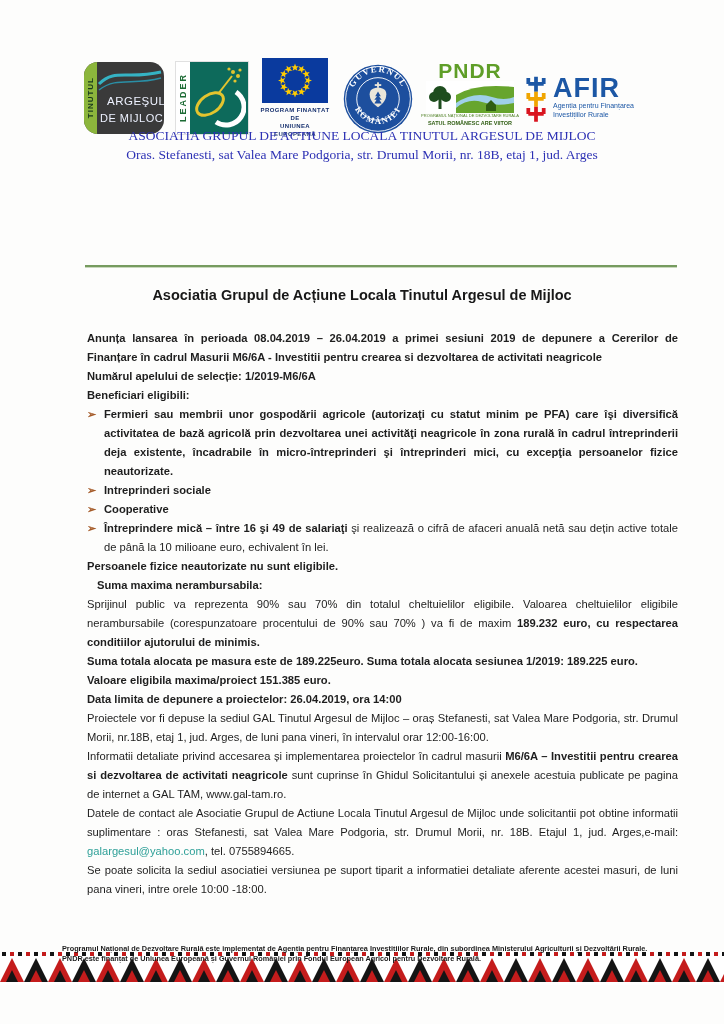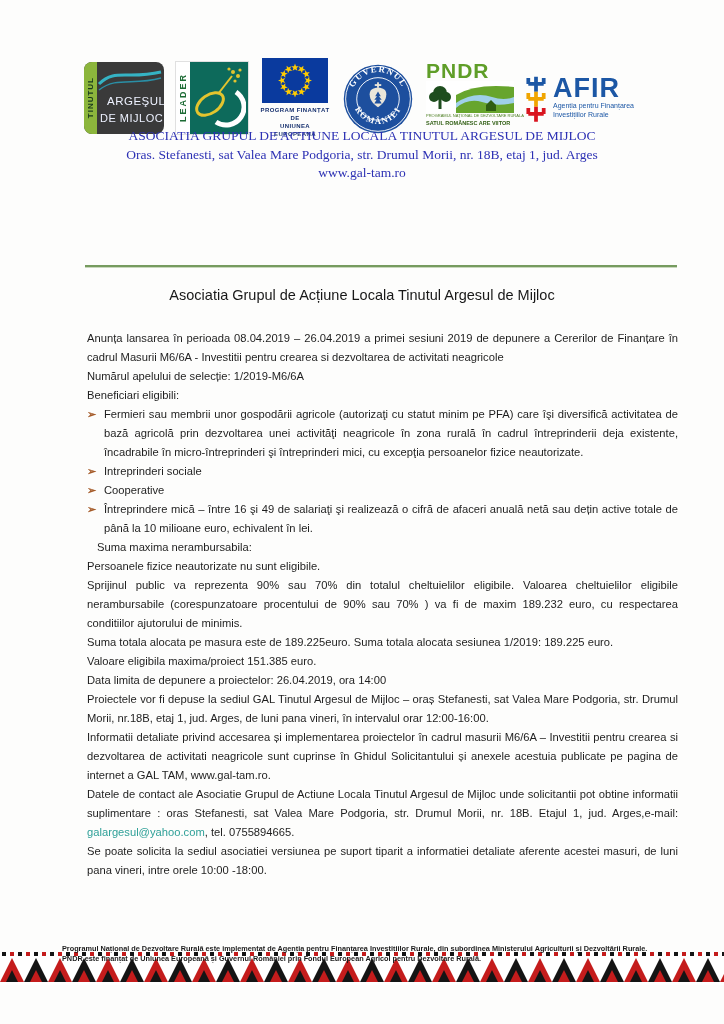--- a/index.html
+++ b/index.html
@@ -2,63 +2,63 @@
 <html><head>
 <meta charset="utf-8">
 <style>
   html,body{margin:0;padding:0;}
   .page{position:relative;width:724px;height:1024px;background:#fdfdfc;overflow:hidden;
         font-family:"Liberation Sans",sans-serif;color:#1e1e1e;}
 
   
   .logos{position:absolute;top:58px;left:84px;display:flex;align-items:center;gap:11px;}
 
-  .logo-tam{width:80px;height:72px;background:#3a3a3a;border-radius:8px;position:relative;overflow:hidden;flex:none;}
+  .logo-tam{width:80px;height:72px;background:#3a3a3a;border-radius:14px;position:relative;overflow:hidden;flex:none;}
   .tam-strip{position:absolute;left:0;top:0;bottom:0;width:13px;background:#8cb63c;display:flex;align-items:center;justify-content:center;}
   .tam-vertical{writing-mode:vertical-rl;transform:rotate(180deg);font-size:8px;font-weight:bold;color:#17381c;letter-spacing:1px;}
   .tam-waves{position:absolute;left:13px;top:2px;}
   .tam-line1{position:absolute;left:23px;top:33px;color:#eef2ff;font-size:11.5px;letter-spacing:.5px;}
   .tam-line2{position:absolute;left:16px;top:50px;color:#eef2ff;font-size:11px;letter-spacing:.5px;}
 
   .logo-leader{width:72px;height:72px;background:#fff;border:1px solid #e0e0e0;position:relative;display:flex;flex:none;}
   .leader-strip{width:14px;display:flex;align-items:center;justify-content:center;background:#fff;}
   .leader-vertical{writing-mode:vertical-rl;transform:rotate(180deg);font-size:9px;font-weight:bold;color:#1c6b34;letter-spacing:2px;}
   .leader-main{flex:1;background:#0d6a5b;position:relative;}
 
   .logo-eu{display:flex;flex-direction:column;align-items:center;width:70px;flex:none;}
   .eu-caption{font-size:6px;font-weight:bold;color:#16306e;line-height:8px;text-align:center;margin-top:3px;letter-spacing:.4px;}
 
   .logo-guv{width:74px;height:74px;flex:none;}
 
-  .logo-pndr{width:88px;height:76px;display:flex;flex-direction:column;align-items:flex-start;flex:none;}
+  .logo-pndr{width:88px;height:76px;display:flex;flex-direction:column;align-items:center;flex:none;}
   .pndr-name{font-size:21px;font-weight:bold;color:#5f9e28;line-height:21px;letter-spacing:1px;}
   .pndr-sub1{font-size:4px;color:#4a7d1f;line-height:6px;white-space:nowrap;}
   .pndr-sub2{font-size:5.5px;font-weight:bold;color:#2f5d12;line-height:8px;white-space:nowrap;}
 
   .logo-afir{display:flex;align-items:flex-start;gap:6px;flex:none;}
   .afir-icons{display:flex;flex-direction:column;margin-top:2px;}
   .afir-icons svg{display:block;margin:-1px 0;}
   .afir-name{font-size:27px;font-weight:bold;color:#1c57a5;line-height:26px;letter-spacing:1px;}
   .afir-sub{font-size:7px;color:#1c57a5;line-height:9px;}
 
   
   .header-block{position:absolute;top:127px;left:0;width:724px;text-align:center;
                 font-family:"Liberation Serif",serif;color:#2d31b4;font-size:13.5px;line-height:18.5px;}
   .link{color:#2fa098;cursor:pointer;}
 
   .rule{position:absolute;top:265px;left:85px;width:592px;height:2px;background:#769b5f;border-bottom:1px solid #c9d8bd;}
 
   .doc-title{position:absolute;top:287px;left:0;width:724px;text-align:center;
-             font-size:14.5px;font-weight:normal;color:#181818;}
+             font-size:14.5px;font-weight:bold;color:#181818;}
 
   
   .body-block{position:absolute;top:329px;left:87px;width:591px;font-size:11.2px;line-height:19px;
               text-align:justify;color:#1e1e1e;}
   .body-block p{margin:0;}
-  .b{font-weight:normal;}
+  .b{font-weight:bold;}
   .bullets{margin:0;padding:0;list-style:none;}
   .bullets li{position:relative;padding-left:17px;}
   .arrow{position:absolute;left:0;top:0;color:#a45a28;font-size:11px;font-weight:bold;}
   .indent1{padding-left:10px;}
 
   
   .pattern{position:absolute;top:952px;left:0;width:724px;height:33px;}
   .footer-text{position:absolute;top:944px;left:62px;width:660px;font-size:7.3px;font-weight:bold;
                line-height:10.3px;color:#1c1c1c;}
   .footer-text div{white-space:nowrap;overflow:hidden;}
@@ -181,21 +181,20 @@
         <div class="afir-name">AFIR</div>
         <div class="afir-sub">Agenția pentru Finanțarea</div>
         <div class="afir-sub">Investițiilor Rurale</div>
       </div>
     </div>
   </div>
 
   <div class="header-block">
     <div>ASOCIATIA GRUPUL DE ACTIUNE LOCALA TINUTUL ARGESUL DE MIJLOC</div>
     <div>Oras. Stefanesti, sat Valea Mare Podgoria, str. Drumul Morii, nr. 18B, etaj 1, jud. Arges</div>
-    <div>www.gal-tam.ro</div>
   </div>
 
   <div class="rule"></div>
 
   <div class="doc-title">Asociatia Grupul de Acțiune Locala Tinutul Argesul de Mijloc</div>
 
   <div class="body-block">
     <p class="b">Anunța lansarea în perioada 08.04.2019 – 26.04.2019 a primei sesiuni 2019 de depunere a Cererilor de Finanțare în cadrul Masurii M6/6A - Investitii pentru crearea si dezvoltarea de activitati neagricole</p>
     <p class="b">Numărul apelului de selecție: 1/2019-M6/6A</p>
     <p class="b">Beneficiari eligibili:</p>
@@ -212,22 +211,22 @@
       <li>
         <span class="arrow">➢</span>
         <span class="b">Cooperative</span>
       </li>
       <li>
         <span class="arrow">➢</span>
         <span class="b">Întreprindere mică – între 16 şi 49 de salariaţi</span><span> şi realizează o cifră de afaceri anuală netă sau dețin active totale de până la 10 milioane euro, echivalent în lei.</span>
       </li>
     </ul>
 
+    <p class="b">Persoanele fizice neautorizate nu sunt eligibile.</p>
     <p class="b indent1">Suma maxima nerambursabila:</p>
-    <p class="b">Persoanele fizice neautorizate nu sunt eligibile.</p>
     <p><span>Sprijinul public va reprezenta 90% sau 70% din totalul cheltuielilor eligibile. Valoarea cheltuielilor eligibile nerambursabile (corespunzatoare procentului de 90% sau 70% ) va fi de maxim </span><span class="b">189.232 euro, cu respectarea conditiilor ajutorului de minimis.</span></p>
     <p class="b">Suma totala alocata pe masura este de 189.225euro. Suma totala alocata sesiunea 1/2019: 189.225 euro.</p>
     <p class="b">Valoare eligibila maxima/proiect 151.385 euro.</p>
     <p class="b">Data limita de depunere a proiectelor: 26.04.2019, ora 14:00</p>
     <p>Proiectele vor fi depuse la sediul GAL  Tinutul Argesul de Mijloc – oraș Stefanesti, sat Valea Mare Podgoria, str. Drumul Morii, nr.18B, etaj 1, jud. Arges, de luni pana vineri, în intervalul orar 12:00-16:00.</p>
     <p><span>Informatii detaliate privind accesarea și implementarea proiectelor în cadrul masurii </span><span class="b">M6/6A – Investitii pentru crearea si dezvoltarea de activitati neagricole</span><span> sunt cuprinse în Ghidul Solicitantului și anexele acestuia publicate pe pagina de internet a GAL TAM, www.gal-tam.ro.</span></p>
     <p><span>Datele de contact ale Asociatie Grupul de Actiune Locala Tinutul Argesul de Mijloc unde solicitantii pot obtine informatii suplimentare : oras Stefanesti, sat Valea Mare Podgoria, str. Drumul Morii, nr. 18B. Etajul 1, jud. Arges,e-mail: </span><span class="link">galargesul@yahoo.com</span><span>, tel. 0755894665.</span></p>
     <p>Se poate solicita la sediul asociatiei versiunea pe suport tiparit a informatiei detaliate aferente acestei masuri, de luni pana vineri, intre orele 10:00 -18:00.</p>
   </div>
 

